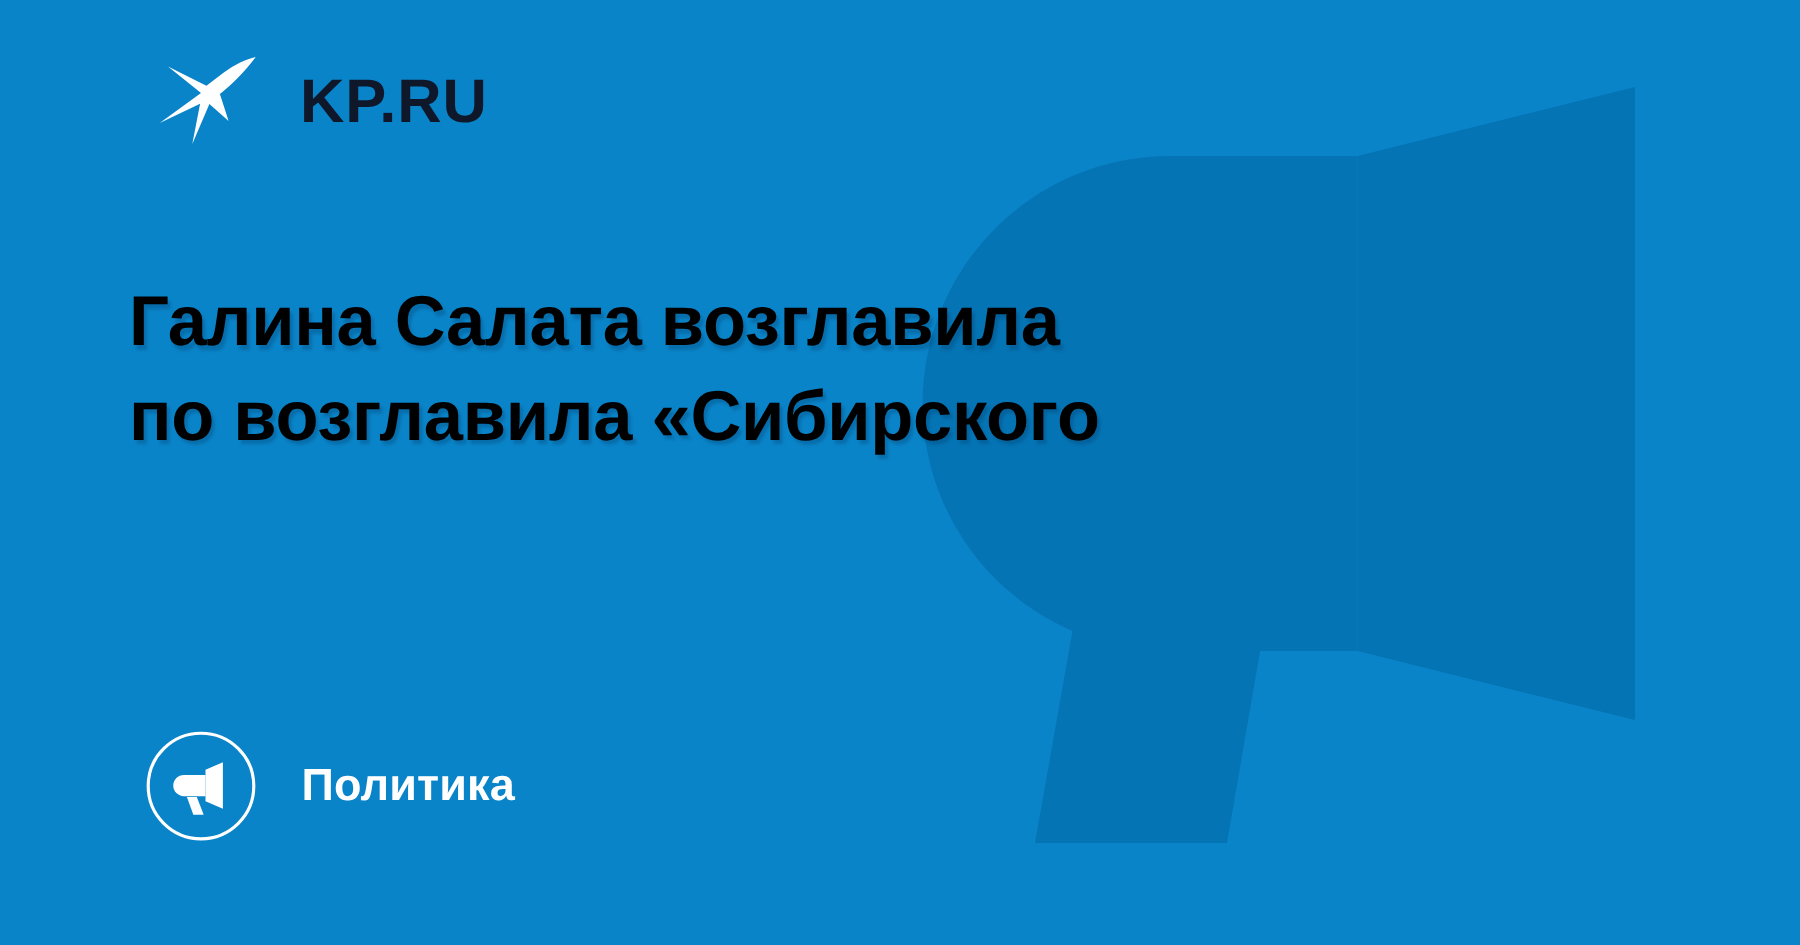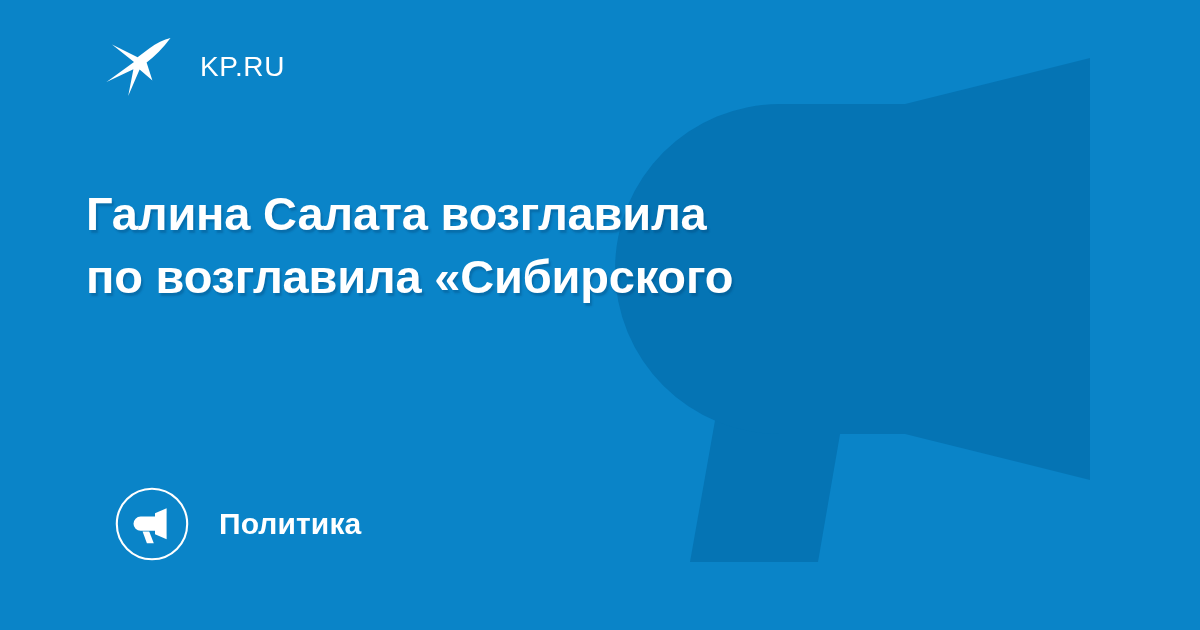--- a/index.html
+++ b/index.html
@@ -40,51 +40,51 @@
   }
 
   #brand-bird {
     width: 72px;
     height: 62px;
     display: block;
     flex: 0 0 auto;
   }
 
   #brand-wordmark {
-    color: #ffffff;
-    font-size: 28px;
-    font-weight: 400;
+    color: #0f172a;
+    font-size: 41px;
+    font-weight: 700;
     letter-spacing: 0.6px;
     line-height: 1;
     white-space: nowrap;
   }
 
   
   #headline {
     position: absolute;
     left: 86px;
     top: 152px;
     width: 800px;
-    color: #ffffff;
+    color: #000000;
     font-size: 47px;
     font-weight: 700;
     line-height: 1.335;
     letter-spacing: -0.2px;
     text-shadow: 2px 3px 2px rgba(0, 60, 105, 0.30);
   }
 
   #headline .hl-line {
     display: block;
     white-space: nowrap;
   }
 
   
   #category {
     position: absolute;
-    left: 115px;
+    left: 97px;
     top: 487px;
     display: flex;
     align-items: center;
     gap: 30px;
     height: 74px;
   }
 
   #category-icon {
     width: 74px;
     height: 74px;

